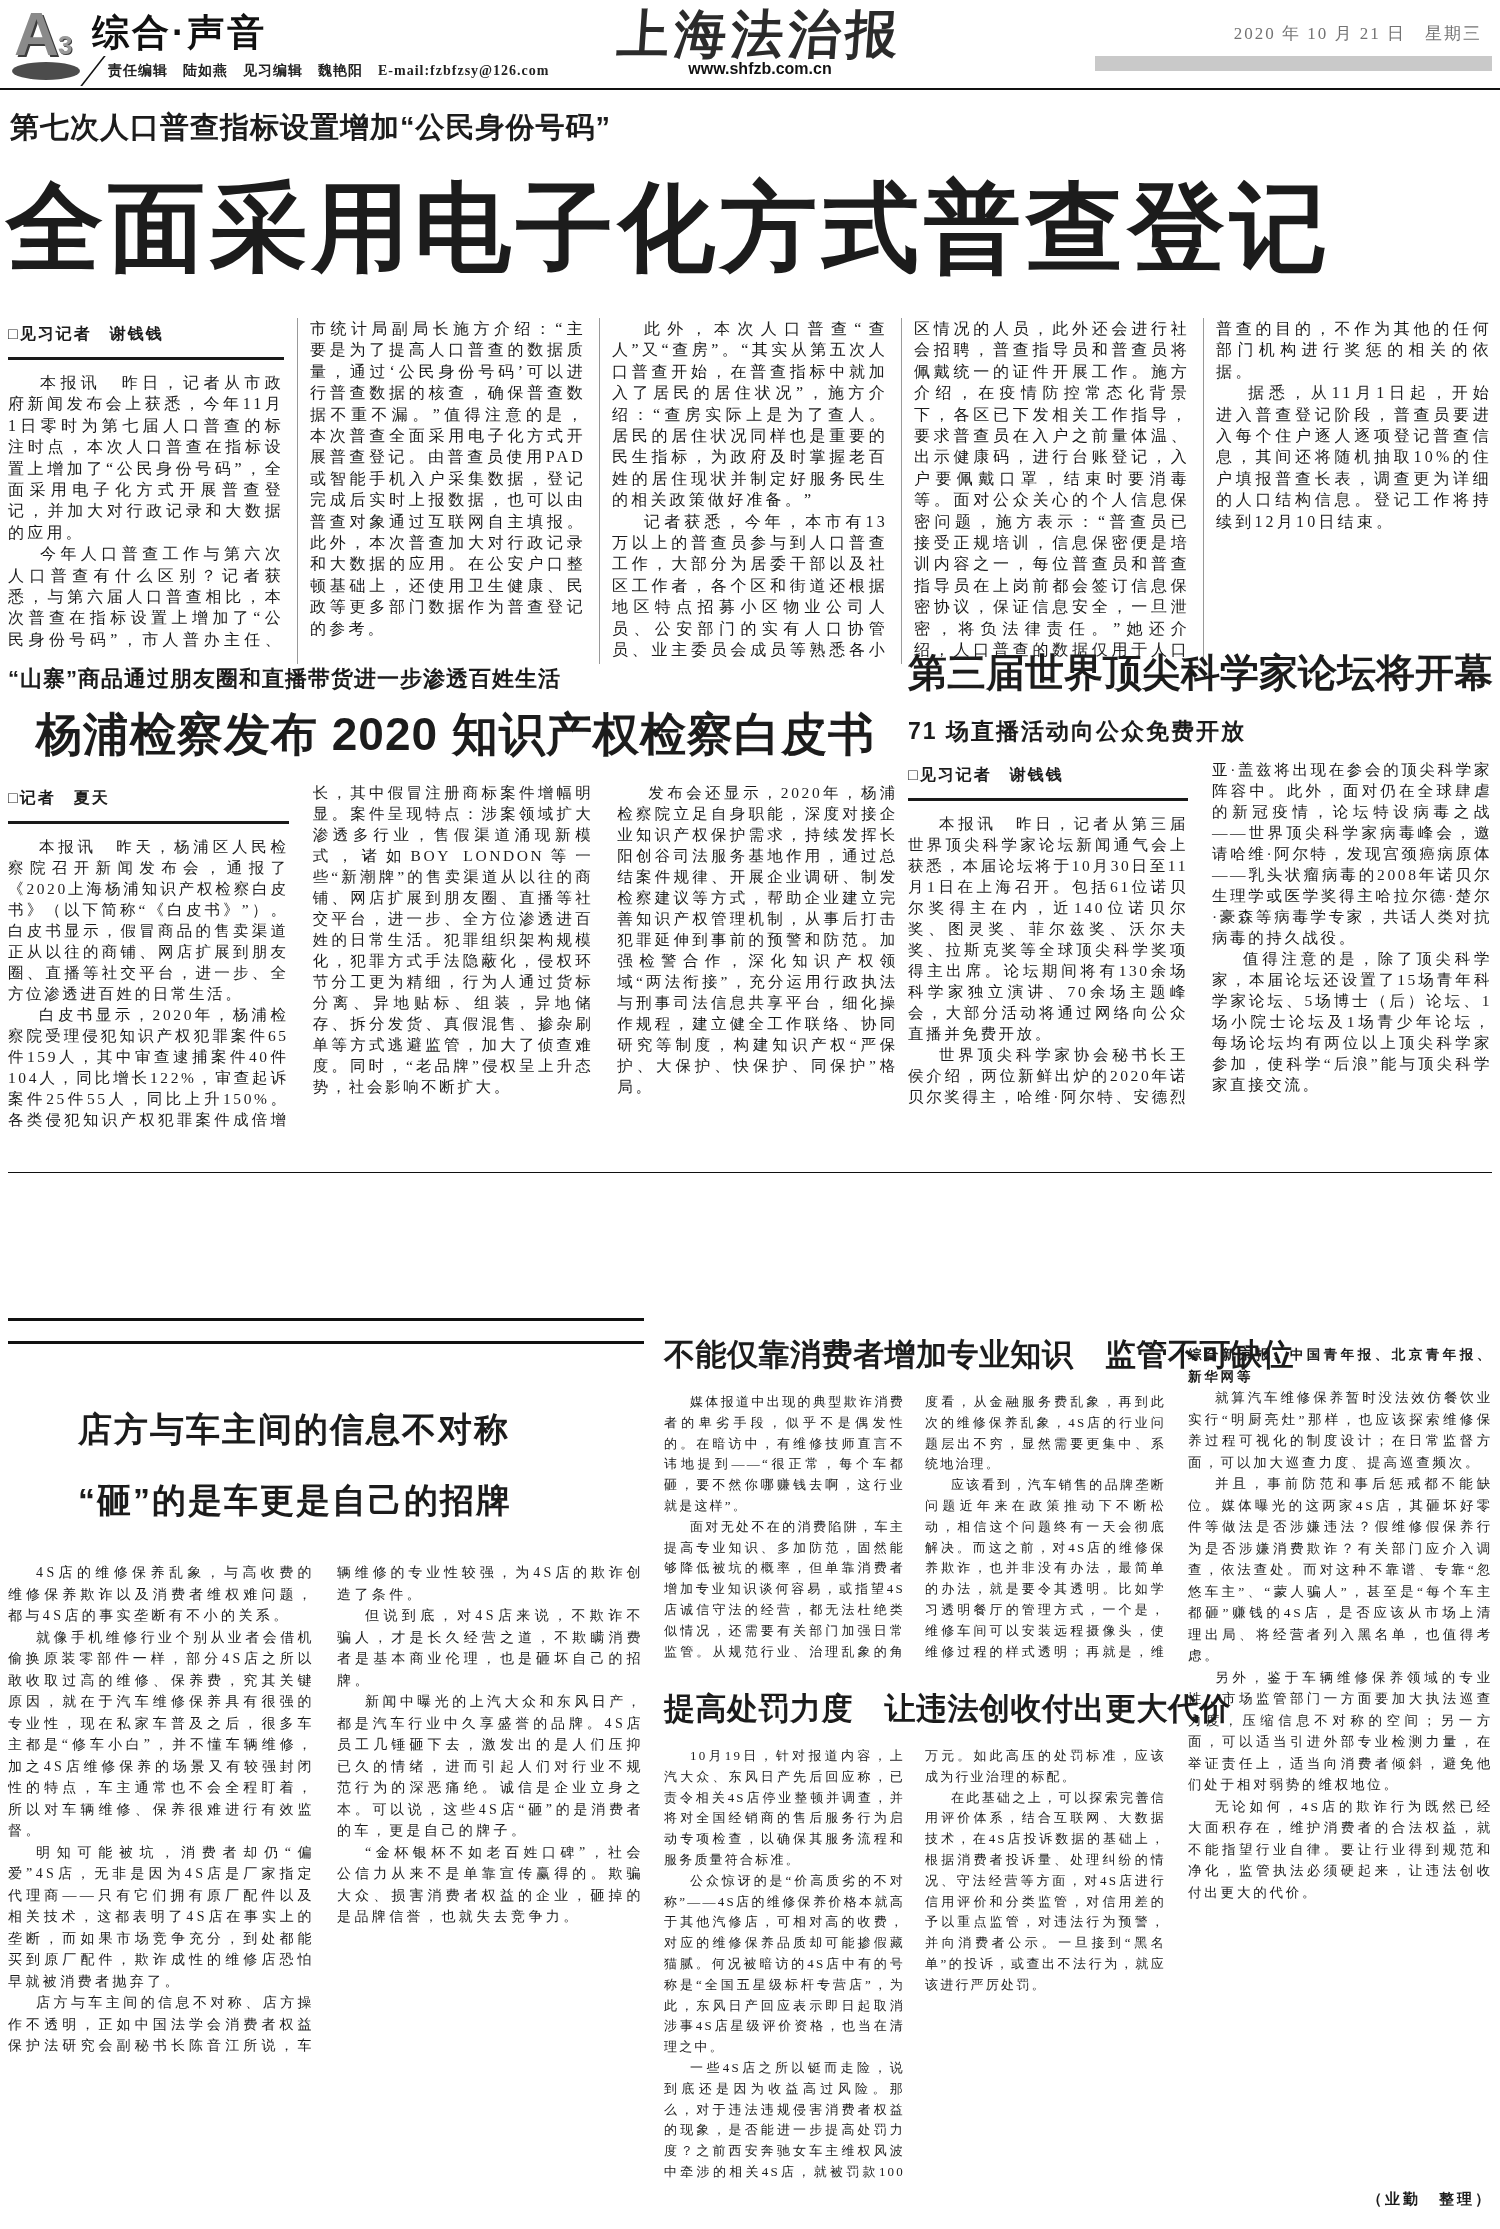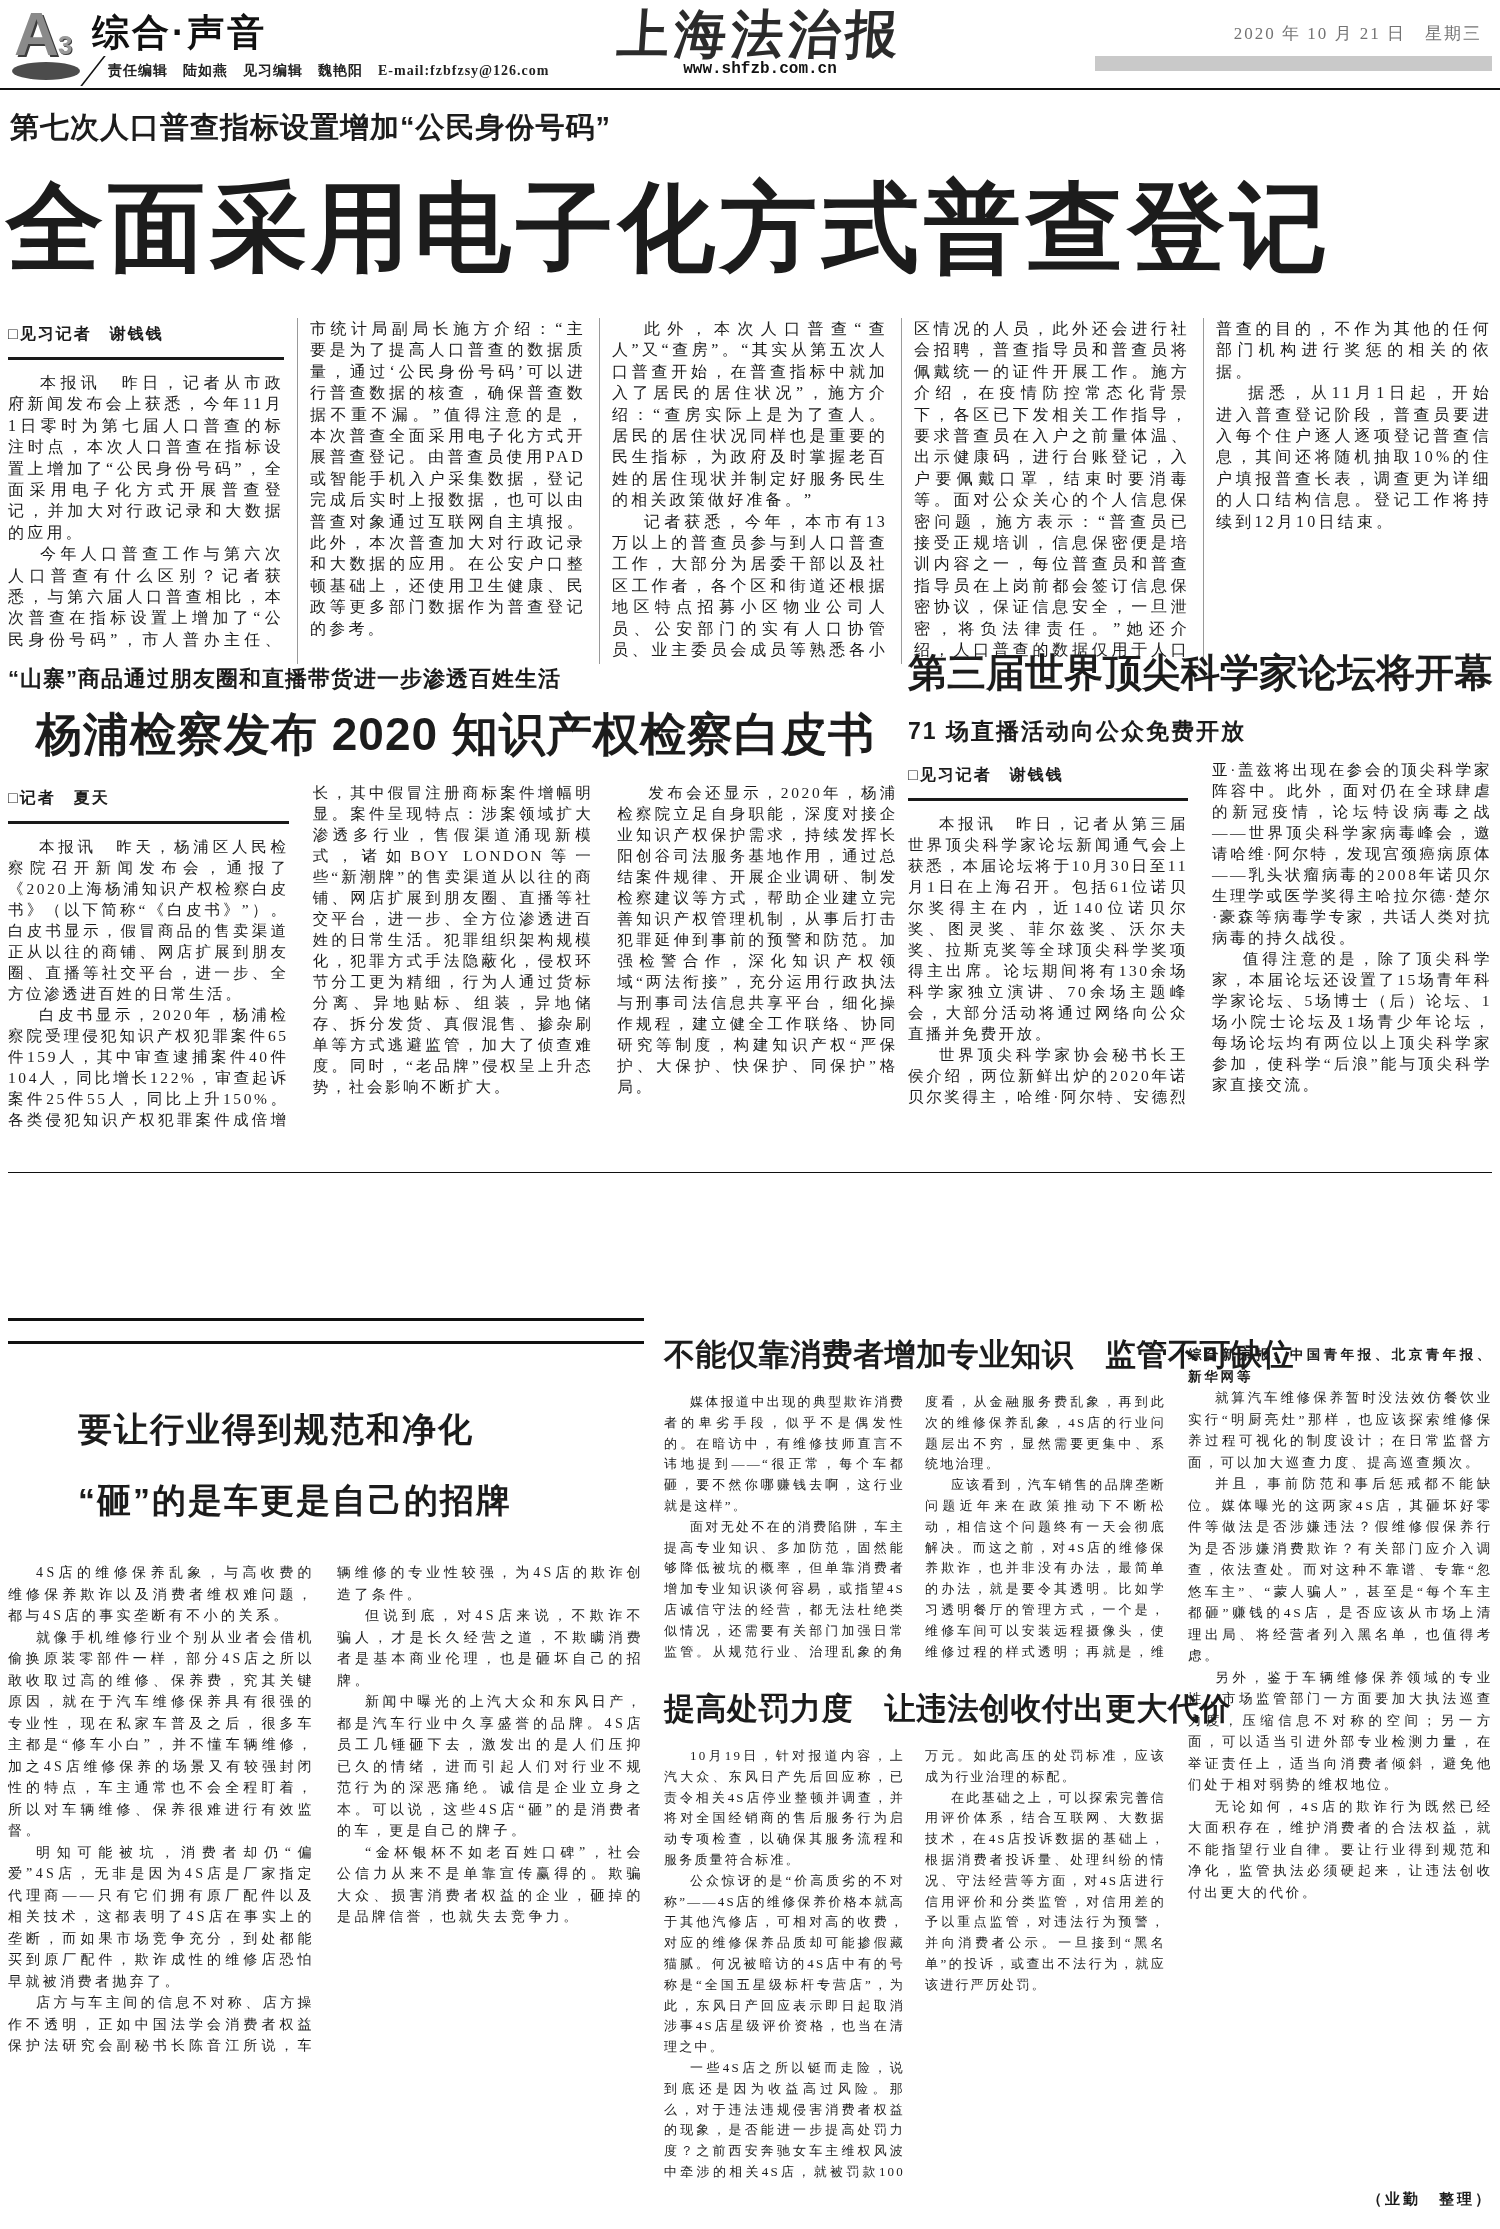--- a/index.html
+++ b/index.html
@@ -13,21 +13,21 @@
         font-size:62px;font-weight:900;color:#8a8a8a;text-shadow:2px 2px 0 #3c3c3c;}
   .badge .letter3{position:absolute;left:48px;top:26px;font-family:"Liberation Sans",sans-serif;
         font-size:26px;font-weight:900;color:#9a9a9a;text-shadow:1px 1px 0 #3c3c3c;}
   .section-title{position:absolute;left:92px;top:8px;font-family:"Liberation Sans",sans-serif;
         font-size:37px;font-weight:900;letter-spacing:3px;color:#111;}
   .editors-slash{position:absolute;left:70px;top:56px;width:22px;height:30px;border-right:2px solid #111;transform:skewX(-38deg);}
   .editors{position:absolute;left:108px;top:62px;font-size:14px;font-weight:bold;letter-spacing:1px;color:#222;}
   .masthead{position:absolute;left:560px;top:0px;width:400px;text-align:center;
         font-size:52px;font-weight:900;letter-spacing:5px;color:#2b2b2b;transform:skewX(-4deg);}
   .website{position:absolute;left:560px;top:60px;width:400px;text-align:center;
-        font-size:16px;font-weight:bold;font-family:Liberation Mono, monospace;color:#111;}
+        font-size:16px;font-weight:bold;font-family:Liberation Sans, sans-serif;color:#111;}
   .dateline{position:absolute;right:18px;top:22px;font-size:17px;letter-spacing:2px;color:#737373;}
   .graybar{position:absolute;left:1095px;top:56px;width:397px;height:15px;background:#c9c9c9;}
   
   .s1-kicker{position:absolute;left:10px;top:108px;font-family:"Liberation Sans",sans-serif;
         font-size:29px;font-weight:900;letter-spacing:1px;}
   .s1-headline{position:absolute;left:6px;top:166px;width:1488px;font-family:"Liberation Sans",sans-serif;
         font-size:97px;font-weight:900;letter-spacing:5px;line-height:124px;white-space:nowrap;}
   .s1-body{position:absolute;left:8px;top:318px;width:1484px;height:346px;
         column-count:5;column-gap:26px;column-fill:auto;column-rule:1px solid #999;overflow:hidden;}
   .bodytext p{margin:0;font-size:16px;line-height:21.4px;letter-spacing:3.2px;text-align:justify;text-indent:2em;}
@@ -125,21 +125,21 @@
 
   <div class="divider"></div>
 
 
   <div class="f-left">
     <div class="f-box">
       <div class="bar"></div>
       <div class="bar"></div>
     </div>
     <div class="f-left-subhead">
-      <div>要让行业得到规范和净化</div>
+      <div>店方与车主间的信息不对称</div>
       <div>“砸”的是车更是自己的招牌</div>
     </div>
     <div class="f-left-body bodytext">
         <p>4S店的维修保养乱象，与高收费的维修保养欺诈以及消费者维权难问题，都与4S店的事实垄断有不小的关系。</p>
         <p>就像手机维修行业个别从业者会借机偷换原装零部件一样，部分4S店之所以敢收取过高的维修、保养费，究其关键原因，就在于汽车维修保养具有很强的专业性，现在私家车普及之后，很多车主都是“修车小白”，并不懂车辆维修，加之4S店维修保养的场景又有较强封闭性的特点，车主通常也不会全程盯着，所以对车辆维修、保养很难进行有效监督。</p>
         <p>明知可能被坑，消费者却仍“偏爱”4S店，无非是因为4S店是厂家指定代理商——只有它们拥有原厂配件以及相关技术，这都表明了4S店在事实上的垄断，而如果市场竞争充分，到处都能买到原厂配件，欺诈成性的维修店恐怕早就被消费者抛弃了。</p>
         <p>店方与车主间的信息不对称、店方操作不透明，正如中国法学会消费者权益保护法研究会副秘书长陈音江所说，车辆维修的专业性较强，为4S店的欺诈创造了条件。</p>
         <p>但说到底，对4S店来说，不欺诈不骗人，才是长久经营之道，不欺瞒消费者是基本商业伦理，也是砸坏自己的招牌。</p>
         <p>新闻中曝光的上汽大众和东风日产，都是汽车行业中久享盛誉的品牌。4S店员工几锤砸下去，激发出的是人们压抑已久的情绪，进而引起人们对行业不规范行为的深恶痛绝。诚信是企业立身之本。可以说，这些4S店“砸”的是消费者的车，更是自己的牌子。</p>
         <p>“金杯银杯不如老百姓口碑”，社会公信力从来不是单靠宣传赢得的。欺骗大众、损害消费者权益的企业，砸掉的是品牌信誉，也就失去竞争力。</p>

